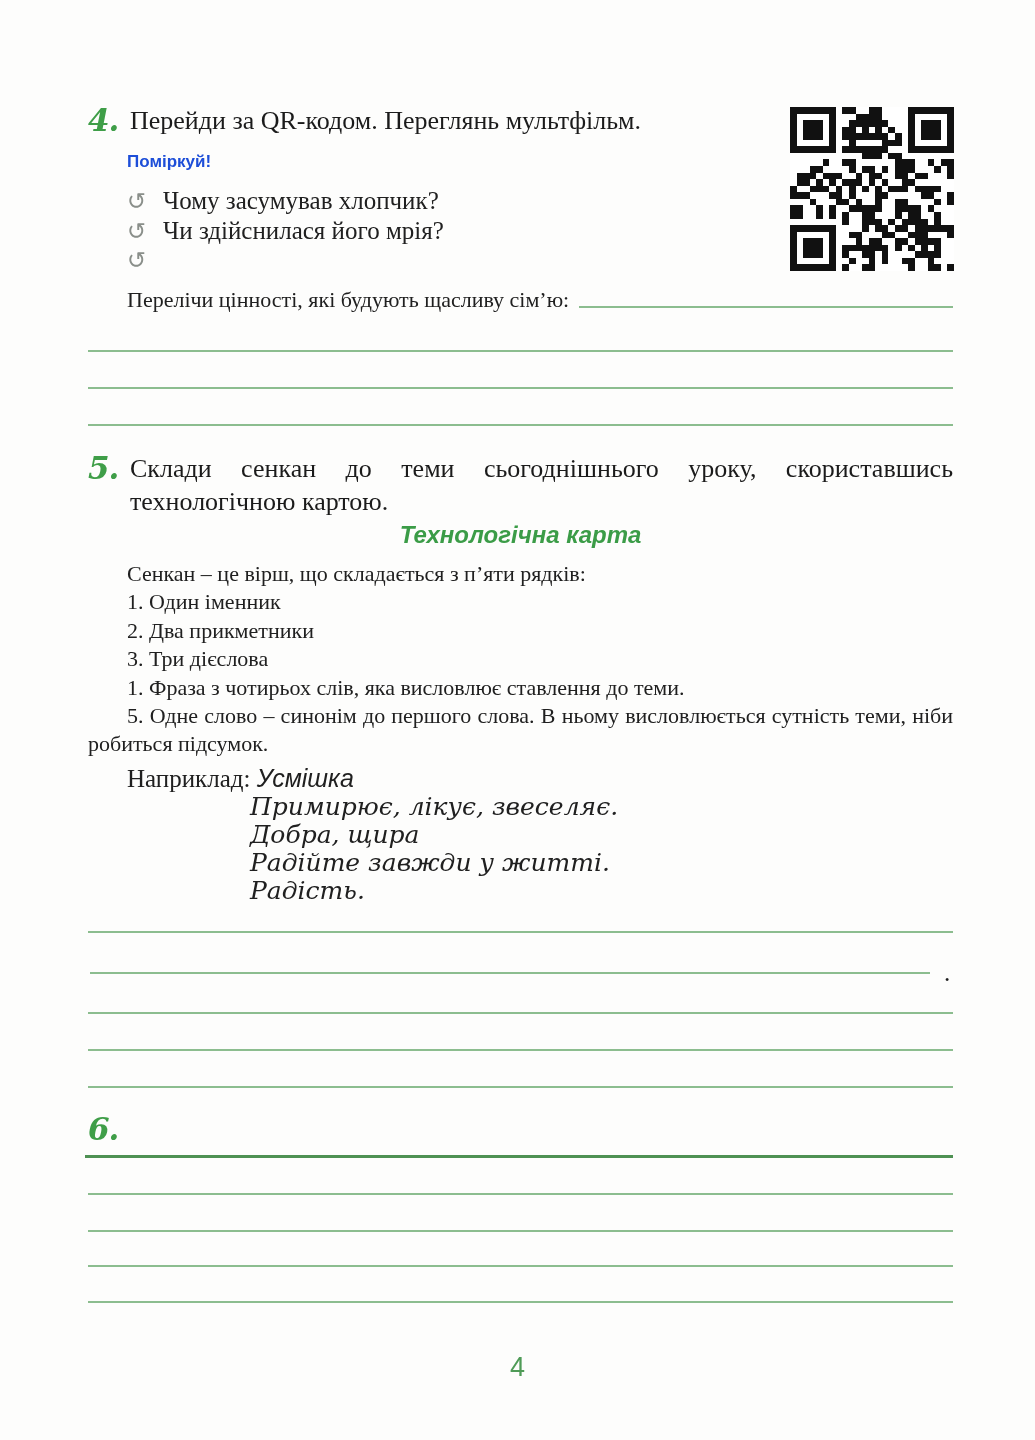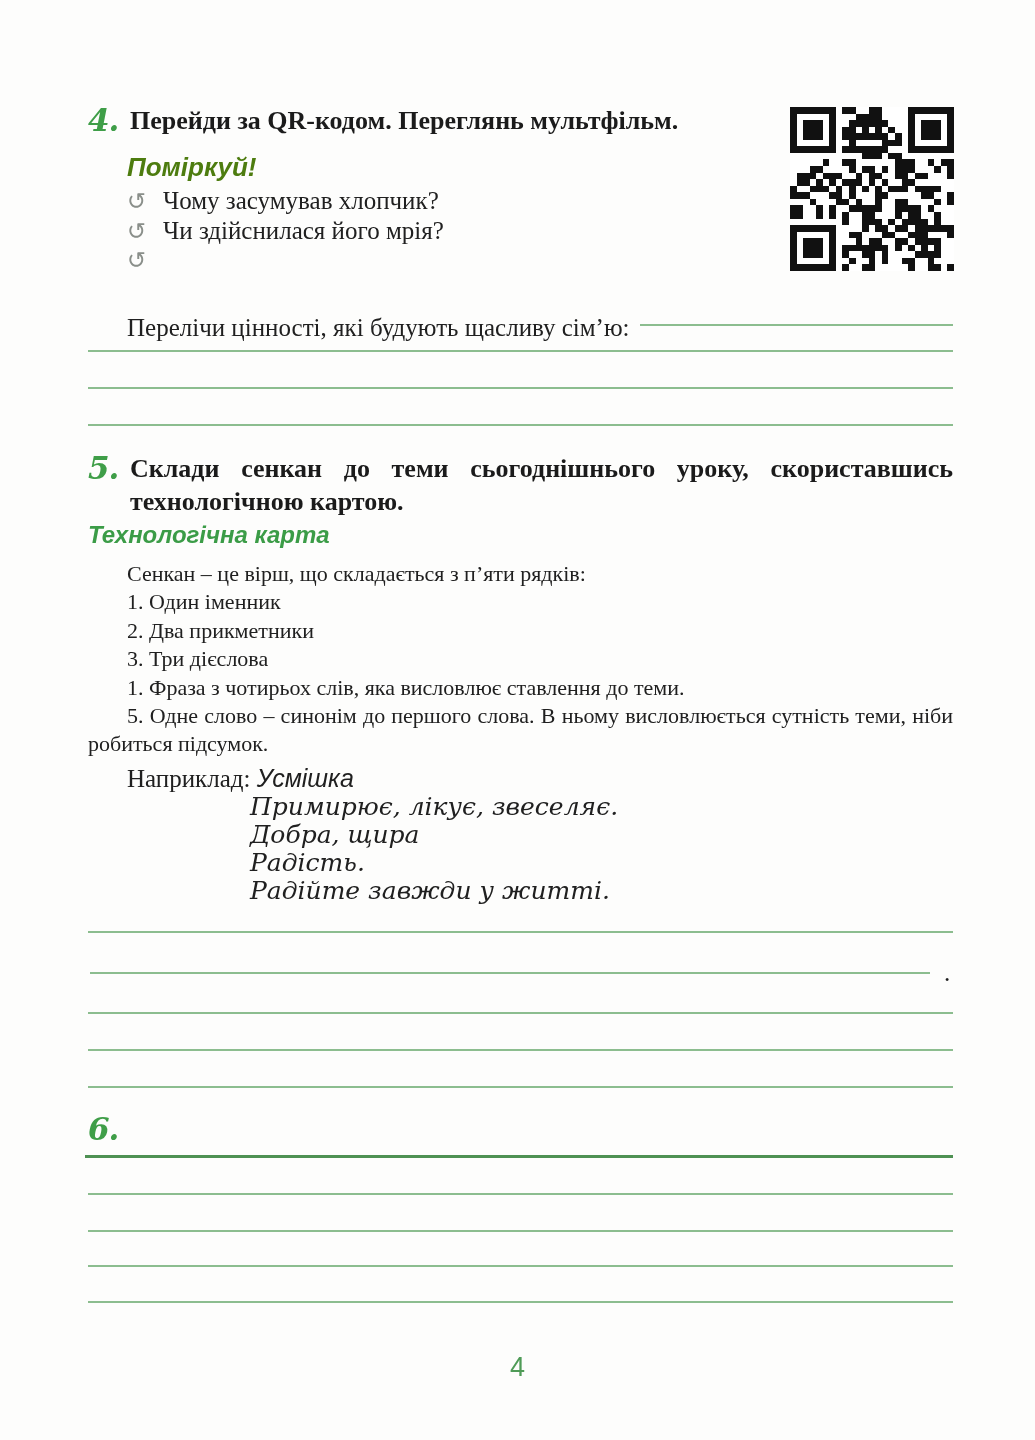--- a/index.html
+++ b/index.html
@@ -16,46 +16,46 @@
 
   
   .task-row{display:flex;align-items:flex-start;}
   .task-num{
     font-family:"DejaVu Serif", serif;
     font-style:italic;font-weight:bold;
     color:#3f9e48;font-size:31px;line-height:32px;
     width:42px;flex:0 0 42px;letter-spacing:-1px;
   }
   .task-title{
-    margin:0;font-size:26px;line-height:33px;font-weight:bold;
+    margin:0;font-size:26px;line-height:33px;font-weight:normal;
     font-family:"Liberation Serif", serif;color:#1b1b1b;
     text-align:justify;
   }
 
   
   .think{
     font-family:"Liberation Sans", sans-serif;
-    font-weight:bold;font-size:26px;color:#4d7c0f;font-style:italic;
+    font-weight:bold;font-size:17px;color:#1d4ed8;
   }
   .card-title{
     font-family:"Liberation Sans", sans-serif;
     font-weight:bold;font-style:italic;
-    font-size:24px;color:#3b9c47;text-align:left;
+    font-size:24px;color:#3b9c47;text-align:center;
   }
 
   
   .q-list{list-style:none;margin:0;padding:0;}
   .q-list li{display:flex;align-items:baseline;line-height:29px;font-size:25px;}
   .q-icon{
     color:#8a8f8a;font-size:23px;width:36px;flex:0 0 36px;
     font-family:"DejaVu Sans", sans-serif;
   }
 
   
-  .prompt-row{display:flex;align-items:center;font-size:25px;line-height:29px;margin-top:28px;}
+  .prompt-row{display:flex;align-items:flex-end;font-size:22px;line-height:29px;}
   .prompt-fill{flex:1;border-bottom:2px solid #8cbd8f;margin:0 0 6px 10px;}
 
   
   .line{height:2px;background:#8cbd8f;left:88px;width:865px;}
   .line-dark{height:3px;background:#4e9153;}
   .short-line-row{display:flex;align-items:center;}
   .short-line-row .seg{height:2px;background:#8cbd8f;width:840px;}
   .short-line-row .dot{font-size:25px;color:#1b1b1b;margin-left:14px;line-height:10px;}
 
   
@@ -361,22 +361,22 @@
   </div>
 
   <div class="abs example" style="top:764px;left:127px;width:820px;">
     <div>
       <span>Наприклад:</span>
       <span class="ital">Усмішка</span>
     </div>
     <div class="poem">
       <div>Примирює, лікує, звеселяє.</div>
       <div>Добра, щира</div>
+      <div>Радійте завжди у житті.</div>
       <div>Радість.</div>
-      <div>Радійте завжди у житті.</div>
     </div>
   </div>
 
   <div class="abs line" style="top:931px;"></div>
   <div class="abs short-line-row" style="top:968px;left:90px;width:863px;">
     <span class="seg"></span>
     <span class="dot">.</span>
   </div>
   <div class="abs line" style="top:1012px;"></div>
   <div class="abs line" style="top:1049px;"></div>

